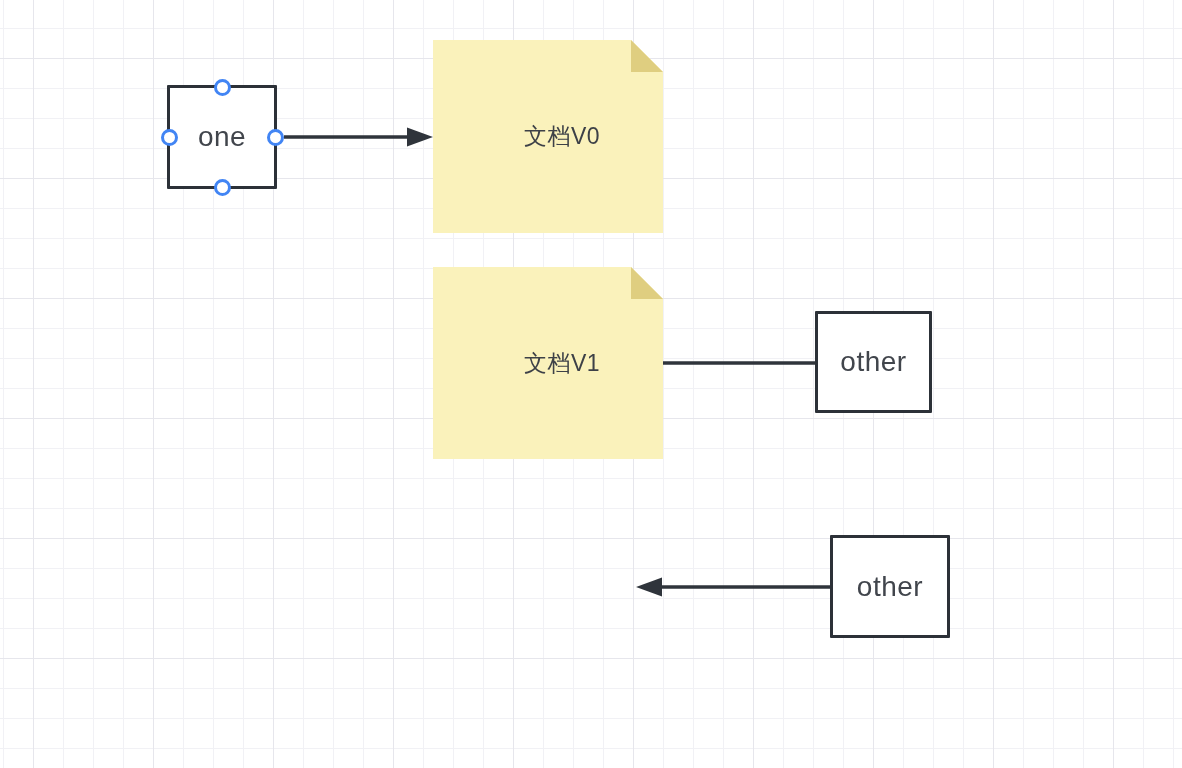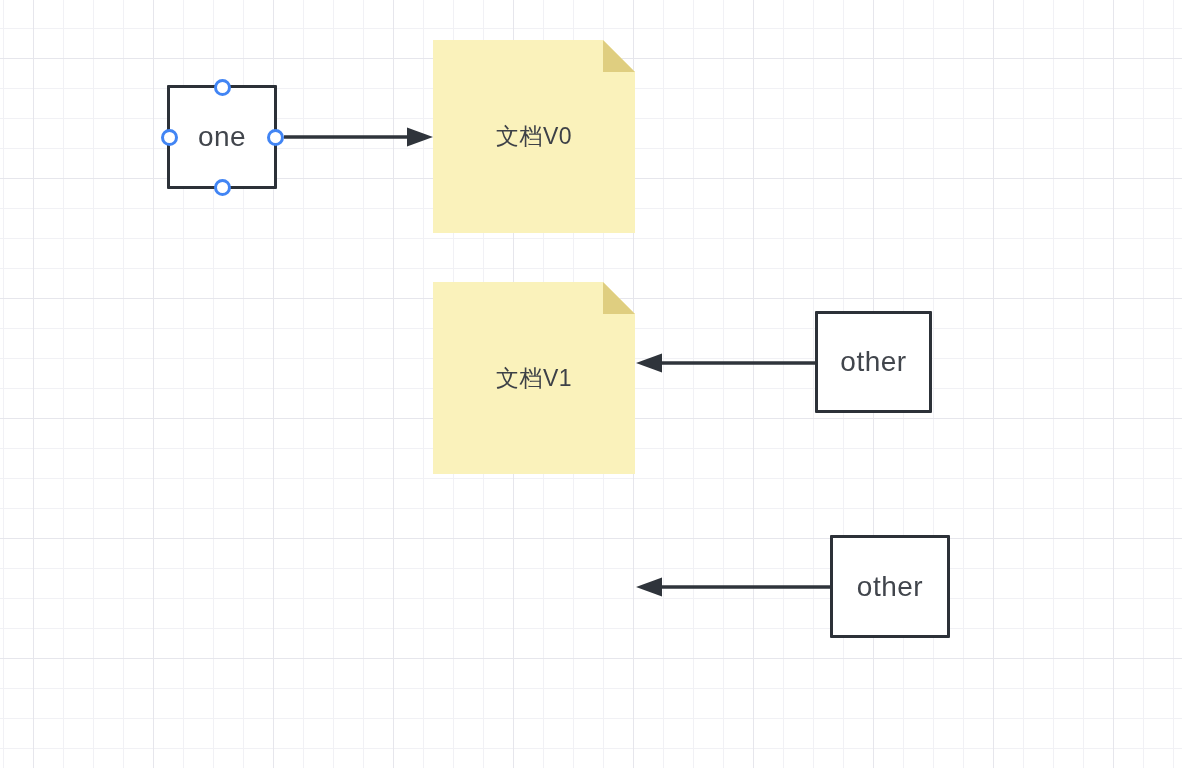--- a/index.html
+++ b/index.html
@@ -42,20 +42,21 @@
   }
 
   
   .note {
     position: absolute;
     width: 202px;
     height: 192px;
     display: flex;
     align-items: center;
     justify-content: center;
+    padding-left: 28px;
   }
   .note-body {
     position: absolute;
     inset: 0;
     background: #faf2bb;
     clip-path: polygon(0 0, calc(100% - 32px) 0, 100% 32px, 100% 100%, 0 100%);
   }
   .note-fold {
     position: absolute;
     top: 0;
@@ -119,21 +120,21 @@
       <polygon points="636,587 662,577.5 662,596.5"></polygon>
     </g>
   </svg>
 
   <div class="note" style="left:433px; top:40px; height:193px">
     <div class="note-body"></div>
     <div class="note-fold"></div>
     <span class="shape-label">文档V0</span>
   </div>
 
-  <div class="note" style="left:433px; top:282px">
+  <div class="note" style="left:433px; top:267px">
     <div class="note-body"></div>
     <div class="note-fold"></div>
     <span class="shape-label">文档V1</span>
   </div>
 
 
   <div class="box" style="left:167px; top:85px; width:110px; height:104px">
     <span class="shape-label">one</span>
   </div>
   <div class="handle" style="left:213.5px; top:78.5px"></div>

